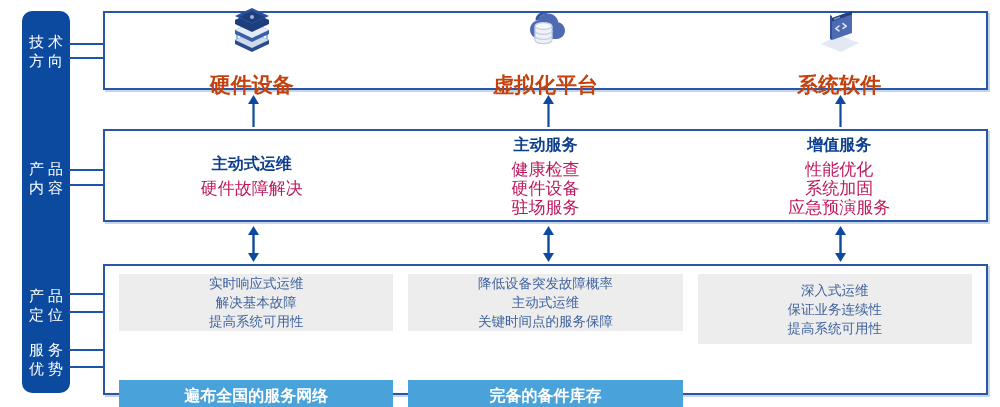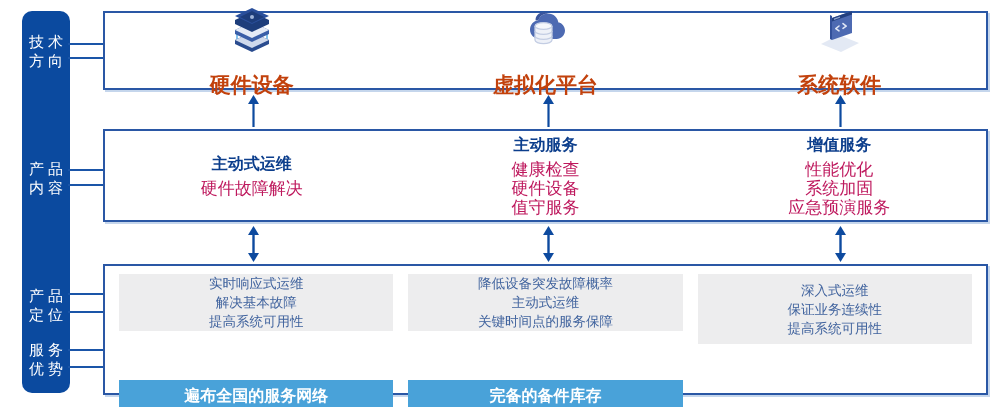--- a/index.html
+++ b/index.html
@@ -135,21 +135,21 @@
 
   <div class="box mid-box">
     <div class="svc-col">
       <div class="svc-title">主动式运维</div>
       <div class="svc-line">硬件故障解决</div>
     </div>
     <div class="svc-col">
       <div class="svc-title">主动服务</div>
       <div class="svc-line">健康检查</div>
       <div class="svc-line">硬件设备</div>
-      <div class="svc-line">值守服务</div>
+      <div class="svc-line">驻场服务</div>
     </div>
     <div class="svc-col">
       <div class="svc-title">增值服务</div>
       <div class="svc-line">性能优化</div>
       <div class="svc-line">系统加固</div>
       <div class="svc-line">应急预演服务</div>
     </div>
   </div>
 
   <svg class="arrow arrow-dbl a1" viewBox="0 0 13 36">

